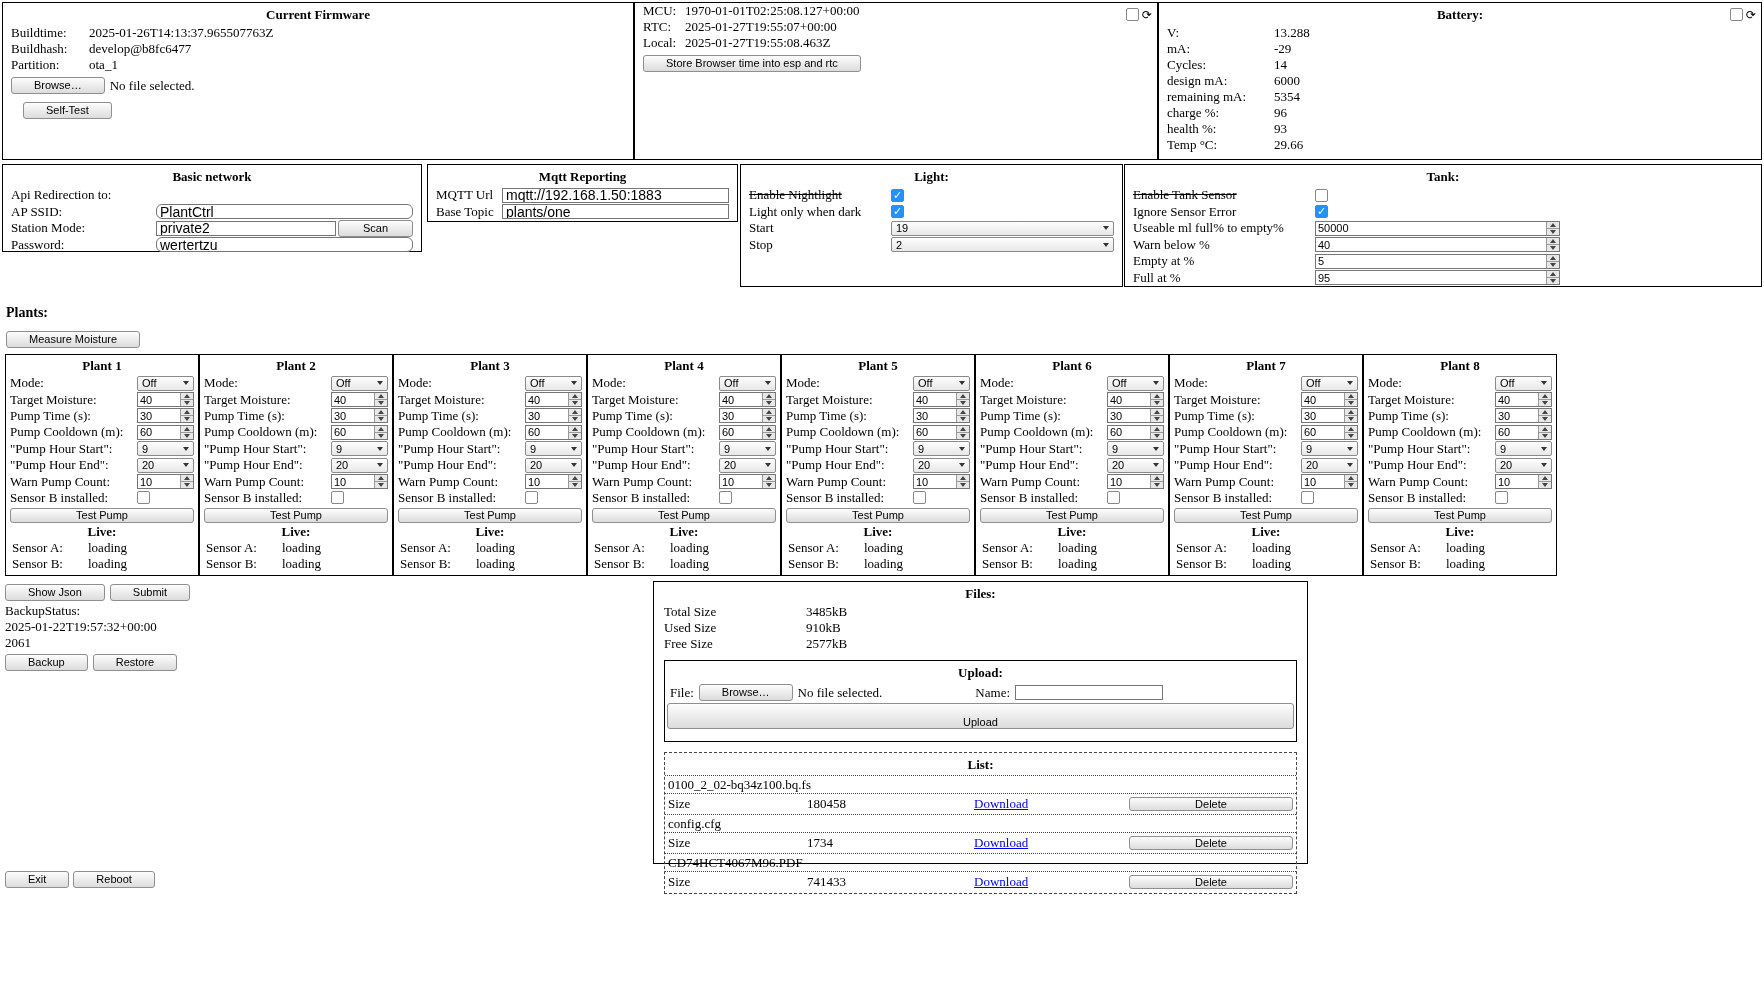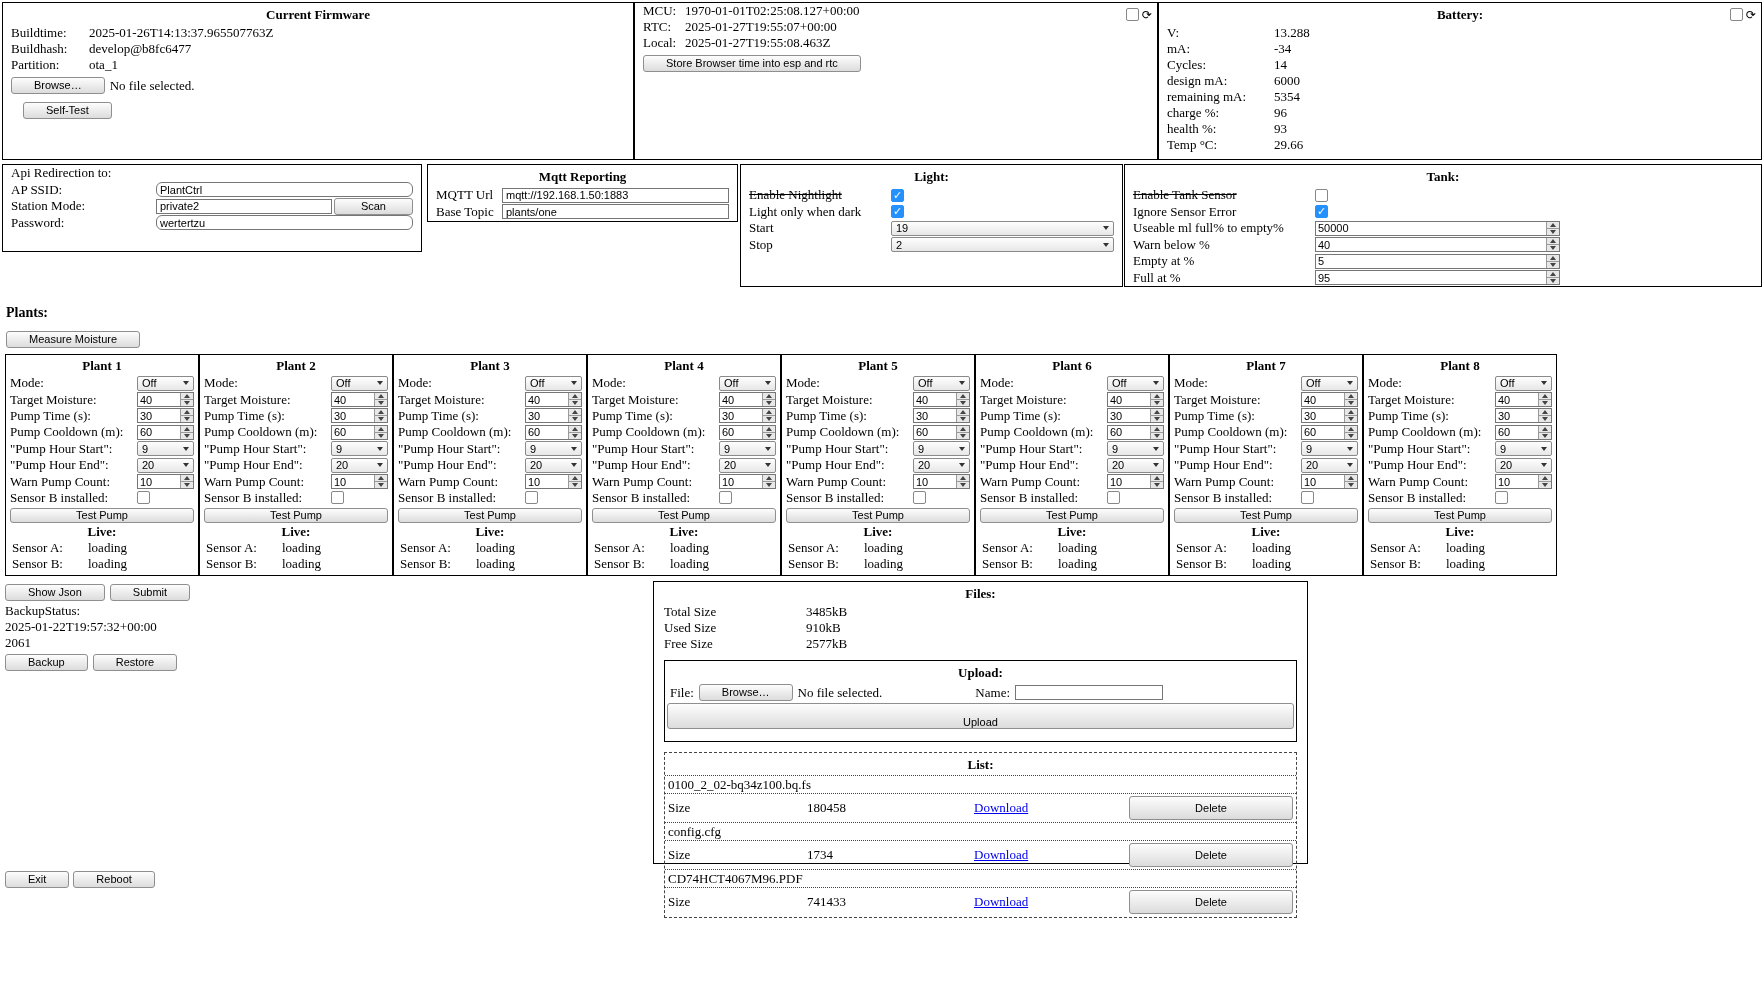--- a/index.html
+++ b/index.html
@@ -26,21 +26,21 @@
 
   
   .cb { width: 13px; height: 13px; border: 1px solid #878787; border-radius: 2px; background: #fff;
         display: inline-block; position: relative; flex-shrink: 0; cursor: pointer; }
   .cb[data-checked="true"] { background: var(--accent, #2491ff); border-color: var(--accent, #2491ff); }
   .cb[data-checked="true"]::after { content: "✓"; position: absolute; color: #fff; font-size: 11px;
         line-height: 12px; left: 1px; top: 0; font-family: "DejaVu Sans", sans-serif; }
   .btn { font-family: "Liberation Sans", sans-serif; font-size: 11px; color: #000;
         background: linear-gradient(#fdfdfd, #dcdcdc); border: 1px solid #8f8f8f; border-radius: 3px;
         padding: 1px 22px; line-height: 13px; cursor: pointer; }
-  .txt { font-family: "Liberation Sans", sans-serif; font-size: 11px; height: 15px;
+  .txt { font-family: "Liberation Sans", sans-serif; font-size: 14px; height: 15px;
         border: 1px solid #767676; padding: 0 3px; background: #fff; }
   .num { display: inline-flex; height: 15px; border: 1px solid #767676; background: #fff; }
   .num input { flex: 1; min-width: 0; border: 0; outline: 0; font-family: "Liberation Sans", sans-serif;
         font-size: 11px; padding: 0 2px; background: transparent; }
   .spin { width: 13px; display: flex; flex-direction: column; border-left: 1px solid #9a9a9a; }
   .sbtn { flex: 1; display: flex; align-items: center; justify-content: center; background: #e8e8e8; cursor: pointer; }
   .sbtn + .sbtn { border-top: 1px solid #9a9a9a; }
   .tri-up { width: 0; height: 0; border-left: 3px solid transparent; border-right: 3px solid transparent; border-bottom: 4px solid #444; }
   .tri-dn { width: 0; height: 0; border-left: 3px solid transparent; border-right: 3px solid transparent; border-top: 4px solid #444; }
   .select { display: inline-flex; align-items: center; justify-content: space-between; height: 15px;
@@ -91,21 +91,21 @@
   .upload-row { display: flex; align-items: center; padding: 1px 5px 2px; gap: 5px; }
   .name-lbl { margin-left: 88px; }
   .w148 { width: 148px; }
   .upload-btn { display: block; width: calc(100% - 4px); margin: 0 2px 12px; height: 14px; padding: 12px; }
   .list-box { border: 1px dashed #444; margin: 10px 10px 0; padding-bottom: 1px; }
   .fitem { border-top: 1px dotted #444; }
   .fname { padding: 1px 3px; line-height: 15px; border-bottom: 1px dotted #444; }
   .fdetail { display: flex; align-items: center; padding: 2px 3px; }
   .fsz-lbl { width: 139px; flex-shrink: 0; }
   .fsz-val { width: 167px; flex-shrink: 0; }
-  .delete-btn { margin-left: auto; width: 164px; height: 24px; padding: 0; }
+  .delete-btn { margin-left: auto; width: 164px; height: 14px; padding: 0; }
   .footer { margin: 7px 0 0 3px; display: flex; gap: 4px; }
 </style>
 </head>
 <body>
 
 <div class="toprow">
 
   <div class="panel panel-fw">
     <div class="panel-title">Current Firmware</div>
     <div class="kvrow">
@@ -158,21 +158,21 @@
       <span class="icon-refresh">⟳</span>
     </div>
     <div>
   <div class="kvrow">
     <span class="kl-batt">V:</span>
     <span>13.288</span>
   </div>
 
   <div class="kvrow">
     <span class="kl-batt">mA:</span>
-    <span>-34</span>
+    <span>-29</span>
   </div>
 
   <div class="kvrow">
     <span class="kl-batt">Cycles:</span>
     <span>14</span>
   </div>
 
   <div class="kvrow">
     <span class="kl-batt">design mA:</span>
     <span>6000</span>
@@ -197,20 +197,21 @@
     <span class="kl-batt">Temp °C:</span>
     <span>29.66</span>
   </div>
 </div>
   </div>
 </div>
 
 <div class="row2">
 
   <div class="panel panel-net">
+    <div class="panel-title">Basic network</div>
     <div class="frm-row">
       <span class="lbl-net">Api Redirection to:</span>
     </div>
     <div class="frm-row">
       <span class="lbl-net">AP SSID:</span>
       <input class="txt w262" value="PlantCtrl" style="">
     </div>
     <div class="frm-row">
       <span class="lbl-net">Station Mode:</span>
       <input class="txt w180" value="private2" style="">

